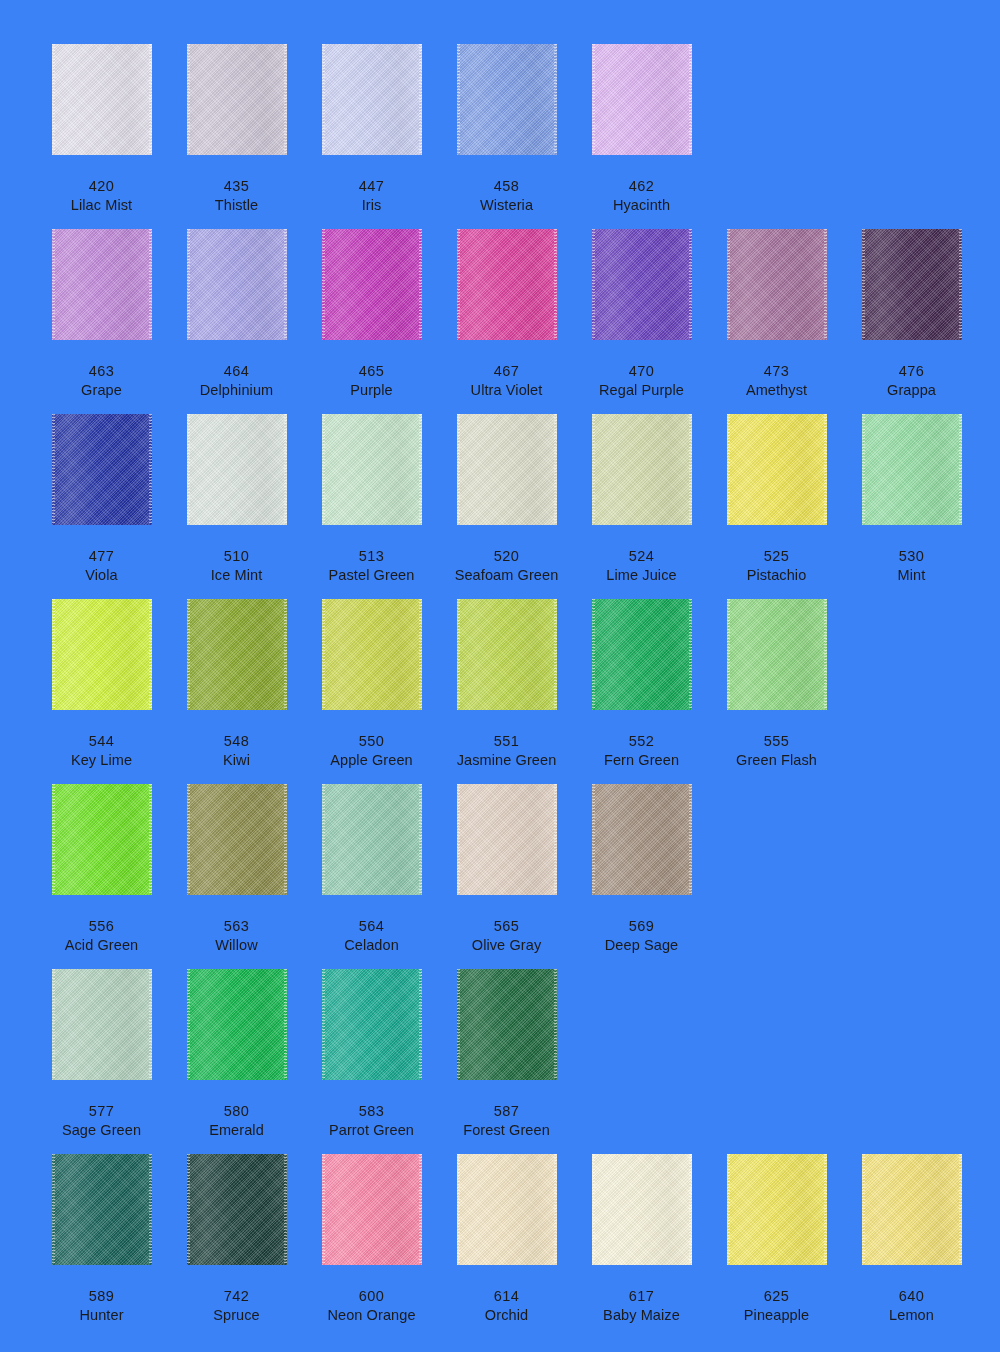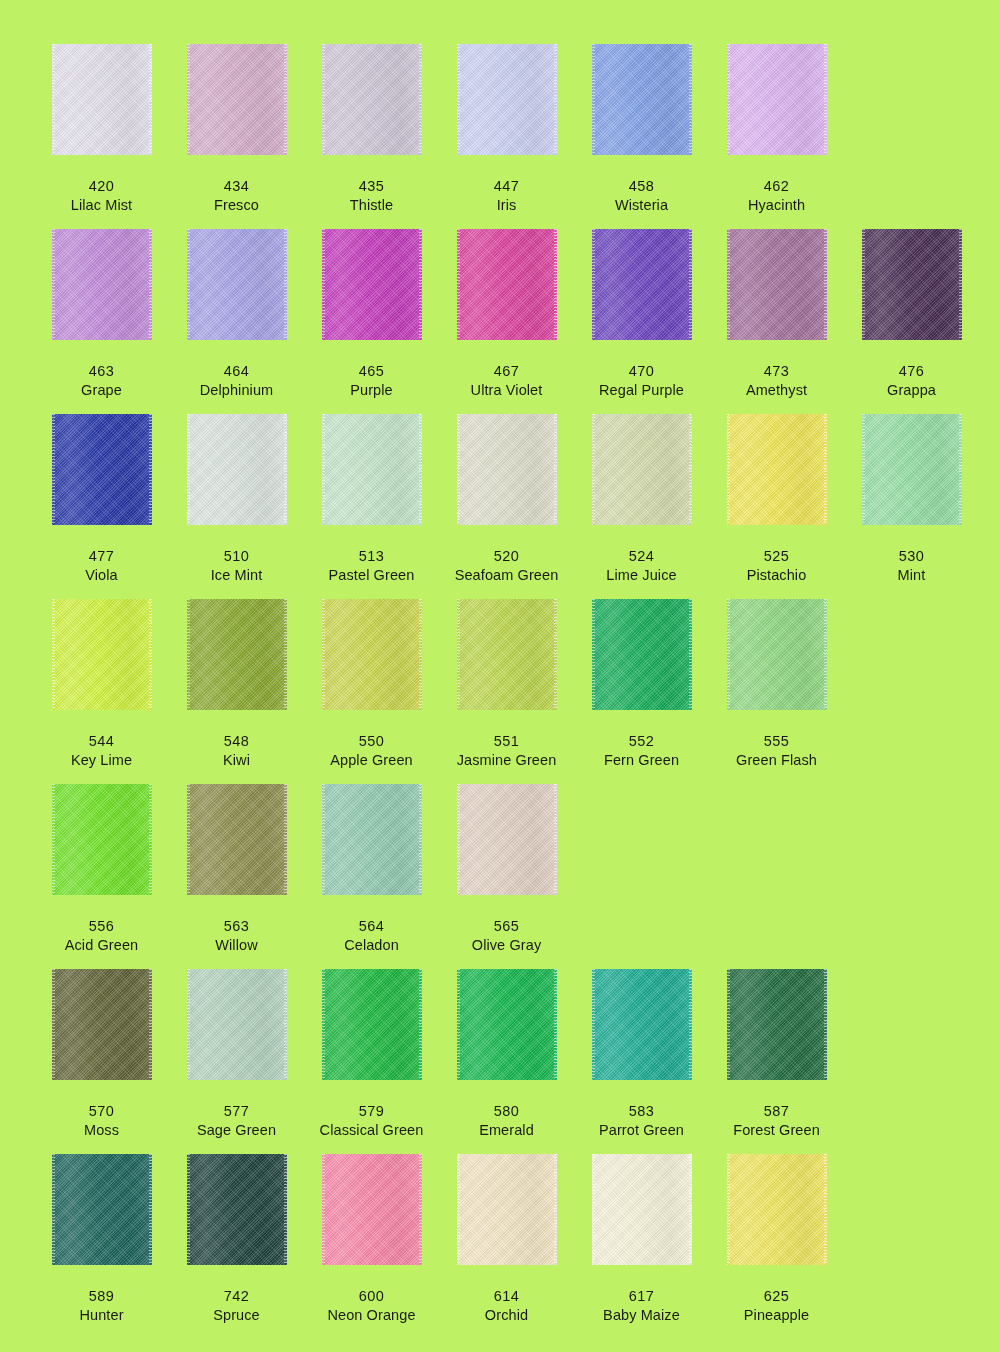--- a/index.html
+++ b/index.html
@@ -104,37 +104,30 @@
     line-height: 17px;
     letter-spacing: 0.1px;
     text-align: center;
     white-space: nowrap;
     color: #1a1a1a;
   }
 </style>
 </head>
 <body>
 
-<div id="chart" style="background: #bef264;">
+<div id="chart" style="background: #3b82f6;">
     <div class="swatch-row">
       <div class="swatch-cell">
         <div class="swatch-chip" style="background-color: rgb(228, 225, 236);">
           <div class="sheen"></div>
         </div>
         <div class="swatch-code">420</div>
         <div class="swatch-name">Lilac Mist</div>
       </div>
       <div class="swatch-cell">
-        <div class="swatch-chip" style="background-color: rgb(214, 174, 203);">
-          <div class="sheen"></div>
-        </div>
-        <div class="swatch-code">434</div>
-        <div class="swatch-name">Fresco</div>
-      </div>
-      <div class="swatch-cell">
         <div class="swatch-chip" style="background-color: rgb(207, 200, 216);">
           <div class="sheen"></div>
         </div>
         <div class="swatch-code">435</div>
         <div class="swatch-name">Thistle</div>
       </div>
       <div class="swatch-cell">
         <div class="swatch-chip" style="background-color: rgb(204, 209, 244);">
           <div class="sheen"></div>
         </div>
@@ -324,44 +317,37 @@
         <div class="swatch-code">564</div>
         <div class="swatch-name">Celadon</div>
       </div>
       <div class="swatch-cell">
         <div class="swatch-chip" style="background-color: rgb(227, 210, 196);">
           <div class="sheen"></div>
         </div>
         <div class="swatch-code">565</div>
         <div class="swatch-name">Olive Gray</div>
       </div>
-    </div>
-    <div class="swatch-row">
-      <div class="swatch-cell">
-        <div class="swatch-chip" style="background-color: rgb(95, 98, 52);">
-          <div class="sheen"></div>
-        </div>
-        <div class="swatch-code">570</div>
-        <div class="swatch-name">Moss</div>
-      </div>
+      <div class="swatch-cell">
+        <div class="swatch-chip" style="background-color: rgb(163, 144, 127);">
+          <div class="sheen"></div>
+        </div>
+        <div class="swatch-code">569</div>
+        <div class="swatch-name">Deep Sage</div>
+      </div>
+    </div>
+    <div class="swatch-row">
       <div class="swatch-cell">
         <div class="swatch-chip" style="background-color: rgb(180, 211, 191);">
           <div class="sheen"></div>
         </div>
         <div class="swatch-code">577</div>
         <div class="swatch-name">Sage Green</div>
       </div>
       <div class="swatch-cell">
-        <div class="swatch-chip" style="background-color: rgb(24, 185, 61);">
-          <div class="sheen"></div>
-        </div>
-        <div class="swatch-code">579</div>
-        <div class="swatch-name">Classical Green</div>
-      </div>
-      <div class="swatch-cell">
         <div class="swatch-chip" style="background-color: rgb(16, 183, 75);">
           <div class="sheen"></div>
         </div>
         <div class="swatch-code">580</div>
         <div class="swatch-name">Emerald</div>
       </div>
       <div class="swatch-cell">
         <div class="swatch-chip" style="background-color: rgb(22, 171, 146);">
           <div class="sheen"></div>
         </div>
@@ -412,14 +398,21 @@
         <div class="swatch-code">617</div>
         <div class="swatch-name">Baby Maize</div>
       </div>
       <div class="swatch-cell">
         <div class="swatch-chip" style="background-color: rgb(242, 232, 92);">
           <div class="sheen"></div>
         </div>
         <div class="swatch-code">625</div>
         <div class="swatch-name">Pineapple</div>
       </div>
+      <div class="swatch-cell">
+        <div class="swatch-chip" style="background-color: rgb(245, 227, 119);">
+          <div class="sheen"></div>
+        </div>
+        <div class="swatch-code">640</div>
+        <div class="swatch-name">Lemon</div>
+      </div>
     </div>
   </div>
 
 </body></html>

